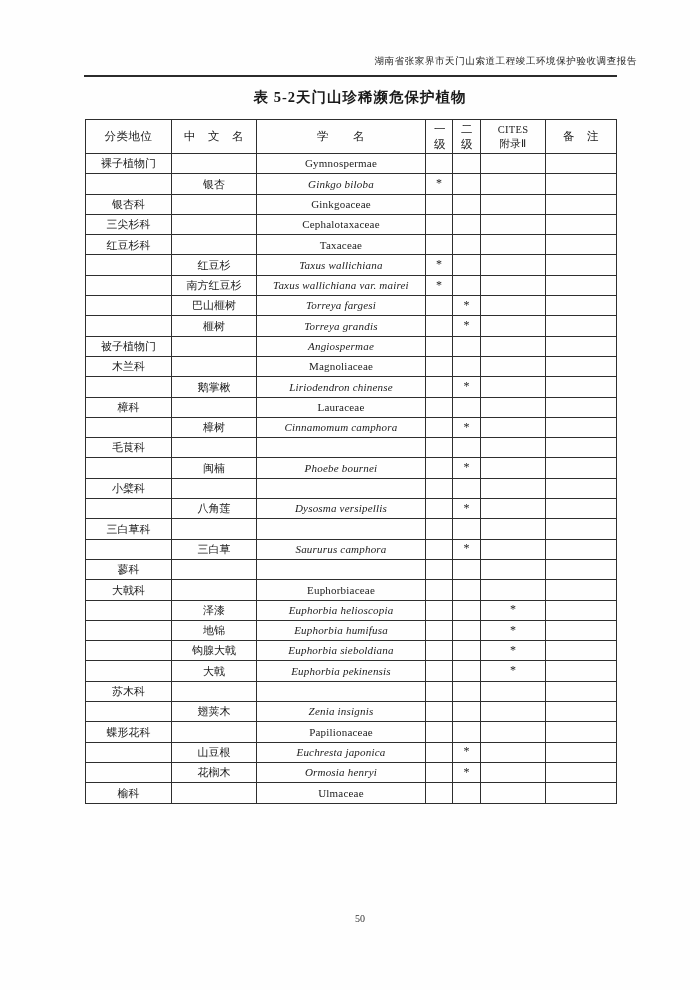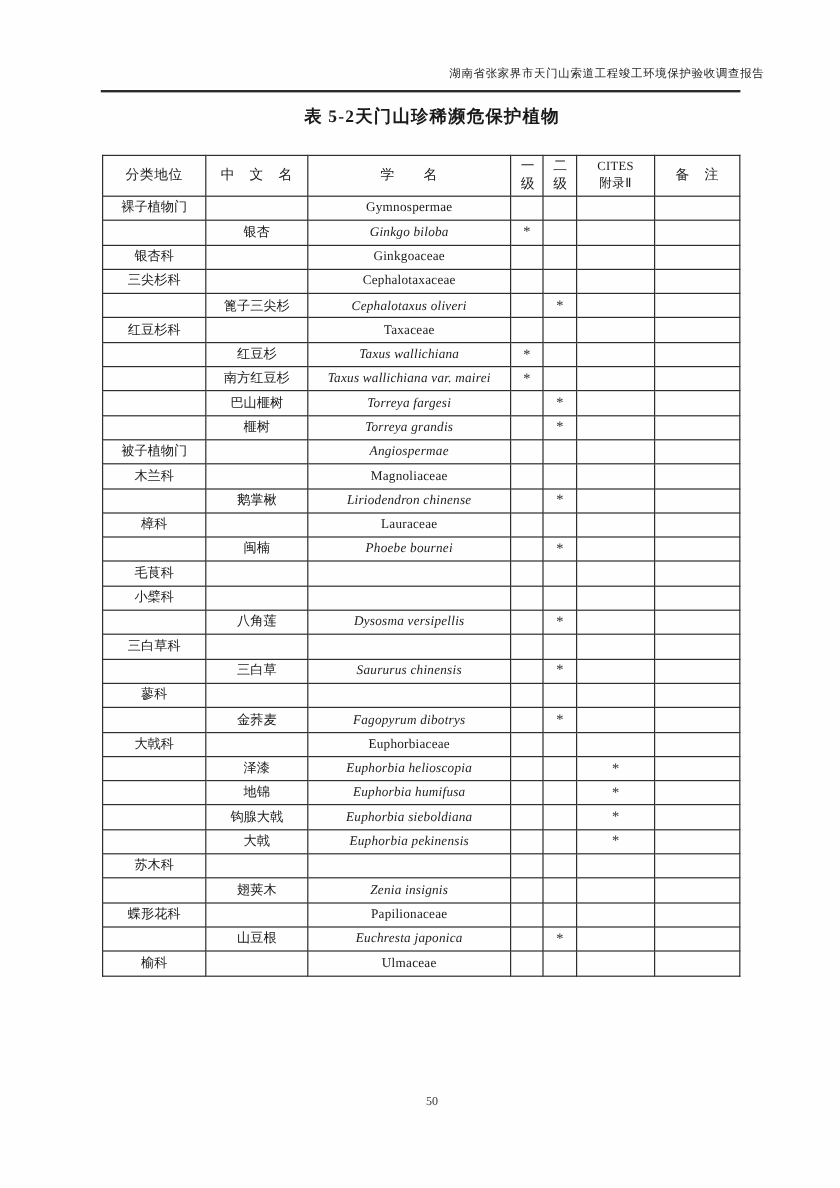--- a/index.html
+++ b/index.html
@@ -31,21 +31,21 @@
     top:88px;left:0;
     width:100%;
     text-align:center;
     font-weight:bold;
     font-size:14.5px;
     letter-spacing:1px;
   }
   .cap-label{}
   table.plants-table{
     position:absolute;
-    top:129px;left:85px;
+    top:119px;left:85px;
     width:531px;
     border-collapse:collapse;
     table-layout:fixed;
   }
   .plants-table th,
   .plants-table td{
     border:1px solid #2e2e2e;
     padding:0 2px;
     text-align:center;
     vertical-align:middle;
@@ -163,29 +163,20 @@
         <tr>
           <td>三尖杉科</td>
           <td></td>
           <td class="latin-name-cell">Cephalotaxaceae</td>
           <td class="mark-cell"></td>
           <td class="mark-cell"></td>
           <td class="mark-cell"></td>
           <td></td>
         </tr>
         <tr>
-          <td></td>
-          <td>篦子三尖杉</td>
-          <td class="latin-name-cell italic">Cephalotaxus oliveri</td>
-          <td class="mark-cell"></td>
-          <td class="mark-cell">*</td>
-          <td class="mark-cell"></td>
-          <td></td>
-        </tr>
-        <tr>
           <td>红豆杉科</td>
           <td></td>
           <td class="latin-name-cell">Taxaceae</td>
           <td class="mark-cell"></td>
           <td class="mark-cell"></td>
           <td class="mark-cell"></td>
           <td></td>
         </tr>
         <tr>
           <td></td>
@@ -254,37 +245,46 @@
           <td>樟科</td>
           <td></td>
           <td class="latin-name-cell">Lauraceae</td>
           <td class="mark-cell"></td>
           <td class="mark-cell"></td>
           <td class="mark-cell"></td>
           <td></td>
         </tr>
         <tr>
           <td></td>
+          <td>樟树</td>
+          <td class="latin-name-cell italic">Cinnamomum camphora</td>
+          <td class="mark-cell"></td>
+          <td class="mark-cell">*</td>
+          <td class="mark-cell"></td>
+          <td></td>
+        </tr>
+        <tr>
+          <td>毛茛科</td>
+          <td></td>
+          <td class="latin-name-cell"></td>
+          <td class="mark-cell"></td>
+          <td class="mark-cell"></td>
+          <td class="mark-cell"></td>
+          <td></td>
+        </tr>
+        <tr>
+          <td></td>
           <td>闽楠</td>
           <td class="latin-name-cell italic">Phoebe bournei</td>
           <td class="mark-cell"></td>
           <td class="mark-cell">*</td>
           <td class="mark-cell"></td>
           <td></td>
         </tr>
         <tr>
-          <td>毛茛科</td>
-          <td></td>
-          <td class="latin-name-cell"></td>
-          <td class="mark-cell"></td>
-          <td class="mark-cell"></td>
-          <td class="mark-cell"></td>
-          <td></td>
-        </tr>
-        <tr>
           <td>小檗科</td>
           <td></td>
           <td class="latin-name-cell"></td>
           <td class="mark-cell"></td>
           <td class="mark-cell"></td>
           <td class="mark-cell"></td>
           <td></td>
         </tr>
         <tr>
           <td></td>
@@ -300,41 +300,32 @@
           <td></td>
           <td class="latin-name-cell"></td>
           <td class="mark-cell"></td>
           <td class="mark-cell"></td>
           <td class="mark-cell"></td>
           <td></td>
         </tr>
         <tr>
           <td></td>
           <td>三白草</td>
-          <td class="latin-name-cell italic">Saururus chinensis</td>
+          <td class="latin-name-cell italic">Saururus camphora</td>
           <td class="mark-cell"></td>
           <td class="mark-cell">*</td>
           <td class="mark-cell"></td>
           <td></td>
         </tr>
         <tr>
           <td>蓼科</td>
           <td></td>
           <td class="latin-name-cell"></td>
           <td class="mark-cell"></td>
           <td class="mark-cell"></td>
-          <td class="mark-cell"></td>
-          <td></td>
-        </tr>
-        <tr>
-          <td></td>
-          <td>金荞麦</td>
-          <td class="latin-name-cell italic">Fagopyrum dibotrys</td>
-          <td class="mark-cell"></td>
-          <td class="mark-cell">*</td>
           <td class="mark-cell"></td>
           <td></td>
         </tr>
         <tr>
           <td>大戟科</td>
           <td></td>
           <td class="latin-name-cell">Euphorbiaceae</td>
           <td class="mark-cell"></td>
           <td class="mark-cell"></td>
           <td class="mark-cell"></td>
@@ -406,20 +397,29 @@
         <tr>
           <td></td>
           <td>山豆根</td>
           <td class="latin-name-cell italic">Euchresta japonica</td>
           <td class="mark-cell"></td>
           <td class="mark-cell">*</td>
           <td class="mark-cell"></td>
           <td></td>
         </tr>
         <tr>
+          <td></td>
+          <td>花榈木</td>
+          <td class="latin-name-cell italic">Ormosia henryi</td>
+          <td class="mark-cell"></td>
+          <td class="mark-cell">*</td>
+          <td class="mark-cell"></td>
+          <td></td>
+        </tr>
+        <tr>
           <td>榆科</td>
           <td></td>
           <td class="latin-name-cell">Ulmaceae</td>
           <td class="mark-cell"></td>
           <td class="mark-cell"></td>
           <td class="mark-cell"></td>
           <td></td>
         </tr>
       </tbody>
   </table>

